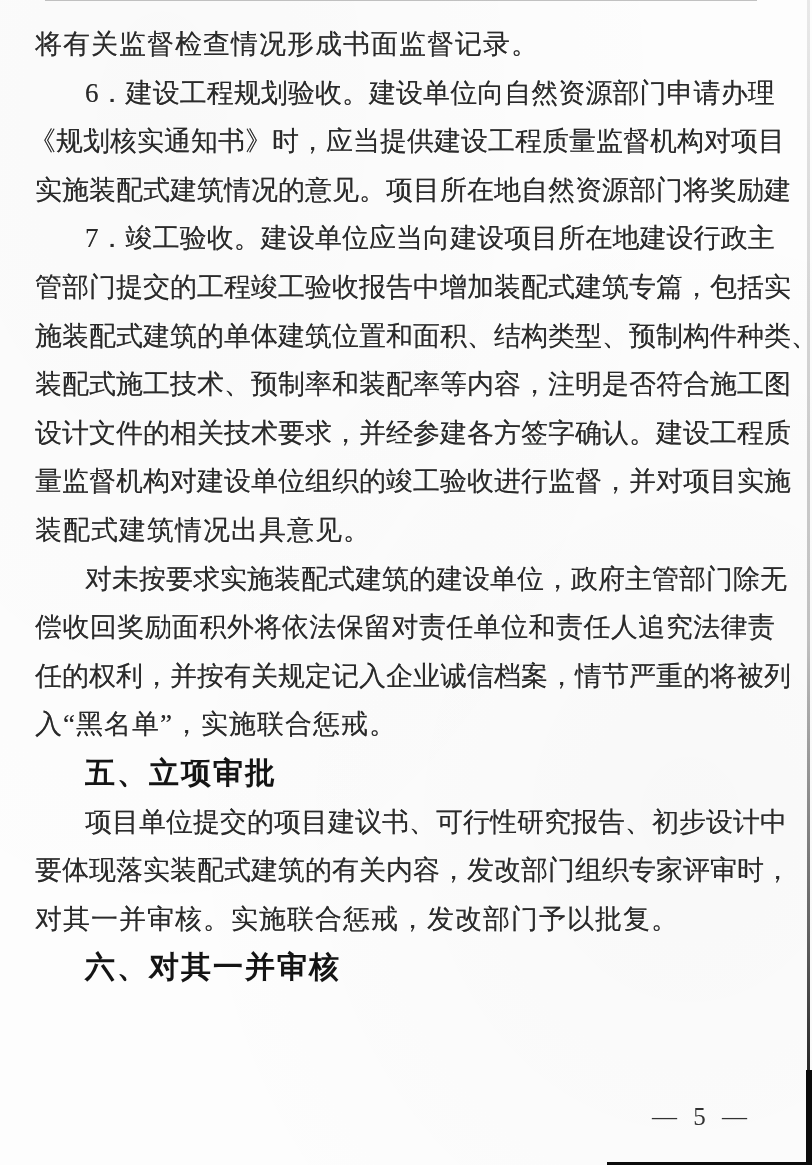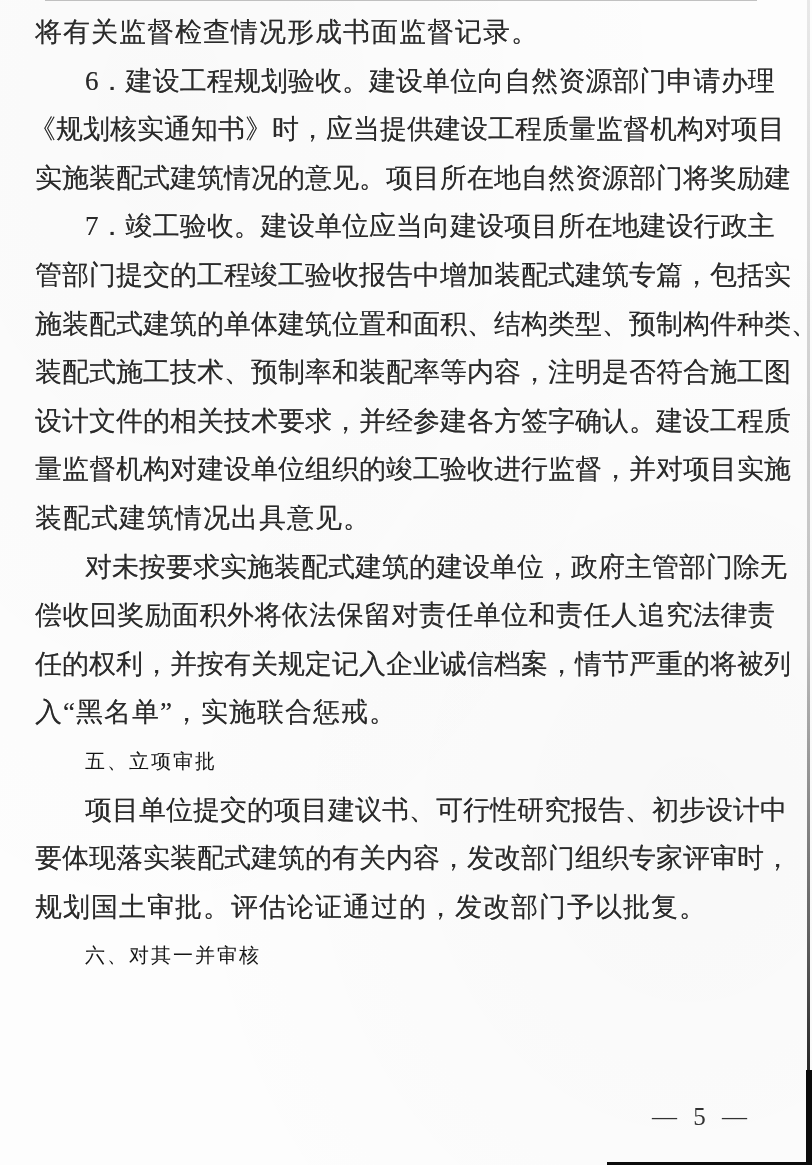--- a/index.html
+++ b/index.html
@@ -20,43 +20,43 @@
     position: absolute; inset: 0;
     background:
       radial-gradient(ellipse at 20% 10%, rgba(0,0,0,0.015), transparent 60%),
       radial-gradient(ellipse at 85% 70%, rgba(0,0,0,0.02), transparent 55%);
     pointer-events: none;
   }
 
   .doc {
     position: absolute;
     left: 35px;
-    top: 8px;
+    top: 20px;
     width: 740px;
   }
 
   .line {
     height: 48.6px;
     line-height: 48.6px;
     font-size: 27px;
     letter-spacing: 1px;
     white-space: nowrap;
     text-shadow: 0 0 0.6px rgba(40,40,40,0.55);
   }
   .line.fill {
     display: flex;
     justify-content: space-between;
     letter-spacing: 0;
   }
   .line.indent { padding-left: 50px; }
   .line.hang { margin-left: -6px; width: 746px; }
   .line.heading {
     font-family: "Liberation Sans", sans-serif;
-    font-weight: normal;
-    font-size: 20px;
+    font-weight: bold;
+    font-size: 30px;
     color: var(--heading, #141414);
     letter-spacing: 2px;
     text-shadow: none;
   }
 
   .page-number {
     position: absolute;
     top: 1100px;
     right: 60px;
     font-size: 25px;
@@ -505,21 +505,21 @@
         <span>门</span>
         <span>组</span>
         <span>织</span>
         <span>专</span>
         <span>家</span>
         <span>评</span>
         <span>审</span>
         <span>时</span>
         <span>，</span>
       </div>
-      <div class="line">规划国土审批。评估论证通过的，发改部门予以批复。</div>
+      <div class="line">对其一并审核。实施联合惩戒，发改部门予以批复。</div>
       <div class="line indent heading">六、对其一并审核</div>
     </div>
 
   <div class="page-number">— 5 —</div>
 
   <div class="edge-right"></div>
   <div class="edge-right-bottom"></div>
   <div class="edge-bottom-right"></div>
 </div>
 

